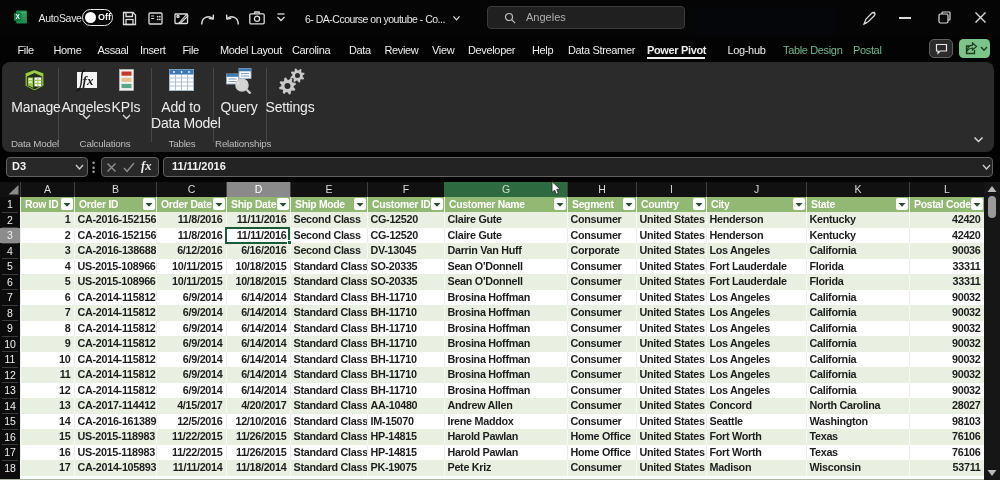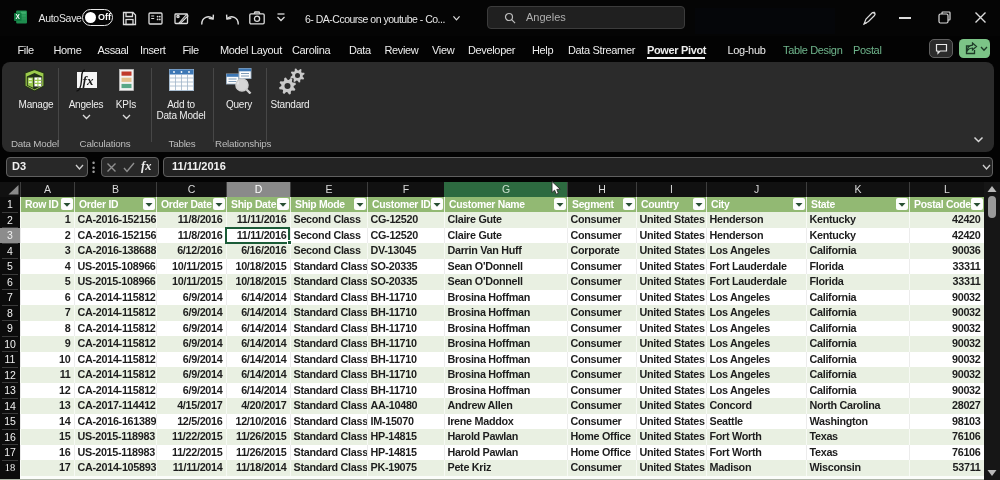--- a/index.html
+++ b/index.html
@@ -6,21 +6,21 @@
   font-family:"Liberation Sans",sans-serif;}
 .abs{position:absolute;}
 #stage{position:relative;width:1000px;height:480px;background:#030303;}
 
 .tbtxt{color:#e6e6e6;font-size:12.5px;}
 
 .menu{color:#ededed;font-size:11px;letter-spacing:-0.35px;white-space:nowrap;}
 .menu.green{color:#6fb58c;}
 
 #ribbon{left:2px;top:62px;width:992px;height:90px;background:#2b2b2b;border-radius:8px;}
-.rlabel{color:#ededed;font-size:10px;letter-spacing:-0.2px;text-align:center;white-space:nowrap;}
+.rlabel{color:#ededed;font-size:14px;letter-spacing:-0.2px;text-align:center;white-space:nowrap;}
 .rgroup{color:#bdbdbd;font-size:9.8px;letter-spacing:-0.2px;text-align:center;white-space:nowrap;}
 .rsep{width:1px;background:#474747;top:6px;height:74px;}
 
 .fbox{background:#282828;border:1px solid #606060;border-radius:4px;}
 
 .colhead{position:absolute;top:0;height:100%;color:#dadada;font-size:10.5px;
   text-align:center;line-height:14.5px;border-left:1px solid #3e3e3e;}
 .rnum{position:absolute;left:0;width:20px;color:#efefef;font-size:10.5px;
   text-align:center;}
 .cell{position:absolute;top:0;height:100%;font-size:10.8px;color:#1d1d1d;
@@ -195,21 +195,21 @@
 <circle cx="16" cy="17" r="6" fill="none" stroke="#cfcfcf" stroke-width="1.6"></circle>
 <path d="M20.5 21.5 L24.5 25.5" stroke="#cfcfcf" stroke-width="2.4"></path>
 </svg>
 <div class="abs rlabel" style="left:211px;top:99px;width:56px;">Query</div>
 <svg class="abs" style="left:277px;top:66px" width="30" height="30" viewBox="0 0 30 30">
 <path d="M27.1 12.3 L26.5 13.5 L24.1 13.2 L23.3 13.8 L23.2 16.2 L21.9 16.6 L20.5 14.7 L19.5 14.6 L17.7 16.1 L16.5 15.5 L16.8 13.1 L16.2 12.3 L13.8 12.2 L13.4 10.9 L15.3 9.5 L15.4 8.5 L13.9 6.7 L14.5 5.5 L16.9 5.8 L17.7 5.2 L17.8 2.8 L19.1 2.4 L20.5 4.3 L21.5 4.4 L23.3 2.9 L24.5 3.5 L24.2 5.9 L24.8 6.7 L27.2 6.8 L27.6 8.1 L25.7 9.5 L25.6 10.5 Z" fill="#c9c9c9"></path>
 <circle cx="20.5" cy="9.5" r="2.5" fill="#2b2b2b"></circle>
 <path d="M18.4 23.3 L17.6 24.8 L14.8 24.4 L13.9 25.2 L13.7 28.0 L12.1 28.4 L10.5 26.2 L9.2 26.1 L7.2 27.9 L5.7 27.1 L6.1 24.3 L5.3 23.4 L2.5 23.2 L2.1 21.6 L4.3 20.0 L4.4 18.7 L2.6 16.7 L3.4 15.2 L6.2 15.6 L7.1 14.8 L7.3 12.0 L8.9 11.6 L10.5 13.8 L11.8 13.9 L13.8 12.1 L15.3 12.9 L14.9 15.7 L15.7 16.6 L18.5 16.8 L18.9 18.4 L16.7 20.0 L16.6 21.3 Z" fill="#c9c9c9"></path>
 <circle cx="10.5" cy="20" r="3" fill="#2b2b2b"></circle>
 </svg>
-<div class="abs rlabel" style="left:262px;top:99px;width:56px;">Standard</div>
+<div class="abs rlabel" style="left:262px;top:99px;width:56px;">Settings</div>
 <div class="abs rgroup" style="left:7px;top:138px;width:56px;">Data Model</div>
 <div class="abs rgroup" style="left:62px;top:138px;width:86px;">Calculations</div>
 <div class="abs rgroup" style="left:153px;top:138px;width:58px;">Tables</div>
 <div class="abs rgroup" style="left:215px;top:138px;width:49px;">Relationships</div>
 <svg class="abs" style="left:973px;top:136px" width="11" height="8" viewBox="0 0 11 8">
 <path d="M1.5 1.5 L5.5 5.5 L9.5 1.5" fill="none" stroke="#d8d8d8" stroke-width="1.5"></path>
     </svg>
 <div class="abs fbox" style="left:6px;top:157px;width:82px;height:19.5px;"></div>
 <div class="abs" style="left:12px;top:160px;color:#f0f0f0;font-size:11px;font-weight:600;">D3</div>
 <svg class="abs" style="left:75px;top:164px" width="9" height="7" viewBox="0 0 9 7">
@@ -570,21 +570,21 @@
 <div class="cell r" style="left:156px;top:460.0px;width:70px;border-left:1px solid #f7faf4;">11/11/2014</div>
 <div class="cell r" style="left:226px;top:460.0px;width:64px;border-left:1px solid #f7faf4;">11/18/2014</div>
 <div class="cell l" style="left:290px;top:460.0px;width:77px;border-left:1px solid #f7faf4;">Standard Class</div>
 <div class="cell l" style="left:367px;top:460.0px;width:77px;border-left:1px solid #f7faf4;">PK-19075</div>
 <div class="cell l" style="left:444px;top:460.0px;width:123px;border-left:1px solid #f7faf4;">Pete Kriz</div>
 <div class="cell l" style="left:567px;top:460.0px;width:69px;border-left:1px solid #f7faf4;">Consumer</div>
 <div class="cell l" style="left:636px;top:460.0px;width:70px;border-left:1px solid #f7faf4;">United States</div>
 <div class="cell l" style="left:706px;top:460.0px;width:100px;border-left:1px solid #f7faf4;">Madison</div>
 <div class="cell l" style="left:806px;top:460.0px;width:103px;border-left:1px solid #f7faf4;">Wisconsin</div>
 <div class="cell r" style="left:909px;top:460.0px;width:75px;border-left:1px solid #f7faf4;">53711</div>
-<div class="rnum" style="top:461.5px;font-family:Liberation Serif, serif;">18</div>
+<div class="rnum" style="top:461.5px;">18</div>
 <div class="abs" style="left:2px;top:459.5px;width:16px;height:1px;background:#3a3a3a;"></div>
 <div class="abs" style="left:20px;top:475.5px;width:964px;height:4.5px;background:#fbfdfa;"></div>
 <div class="abs" style="left:0;top:479px;width:1000px;height:1px;background:#aeb6a8;"></div>
 <div class="abs" style="left:225px;top:226.5px;width:65px;height:17.5px;
 border:2px solid #1b5c38;z-index:50;"></div>
 <div class="abs" style="left:287px;top:240.0px;width:5px;height:5px;
 background:#1b5c38;border:1px solid #fff;z-index:51;"></div>
 <div class="abs" style="left:984px;top:182px;width:16px;height:298px;background:#161616;"></div>
 <svg class="abs" style="left:987px;top:185px" width="10" height="8" viewBox="0 0 10 8">
 <path d="M5 1 L9.5 7 H0.5 Z" fill="#b9b9b9"></path>

